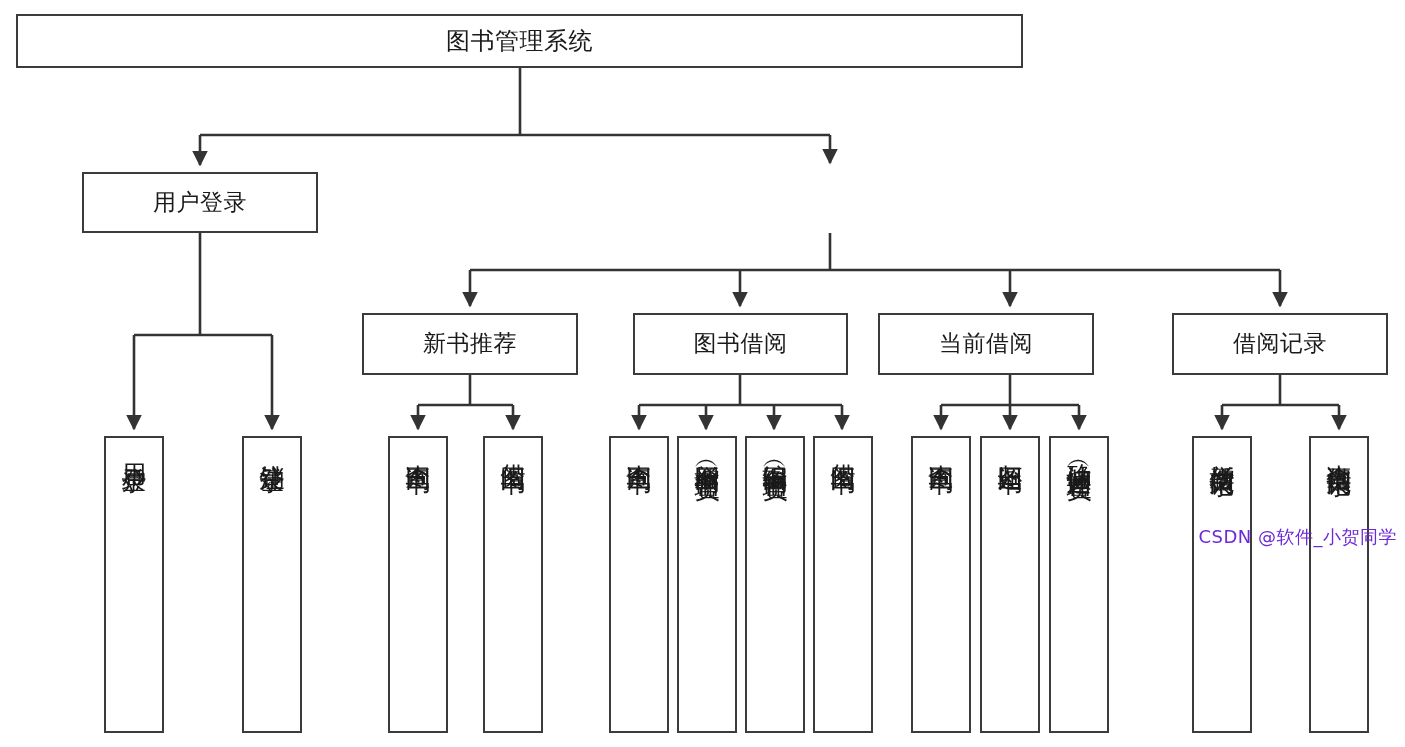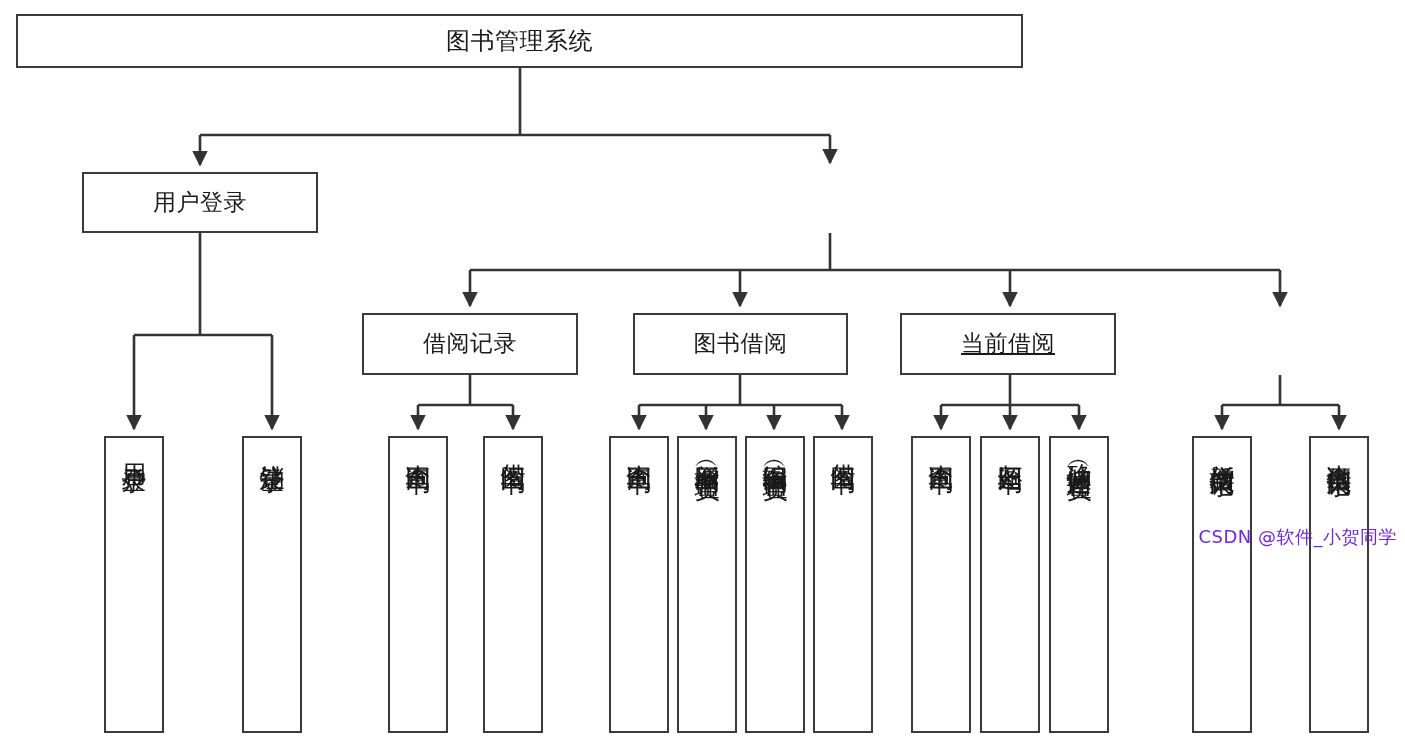--- a/index.html
+++ b/index.html
@@ -133,31 +133,34 @@
   <div class="node root horiz" style="left:16px; top:14px; width:1007px; height:54px;">
     <span class="node-label">图书管理系统</span>
   </div>
 
   <div class="node horiz" style="left:82px; top:172px; width:236px; height:61px;">
     <span class="node-label">用户登录</span>
   </div>
 
 
   <div class="node horiz" style="left:362px; top:313px; width:216px; height:62px;">
-    <span class="node-label">借阅记录</span>
+    <span class="node-label">新书推荐</span>
   </div>
 
   <div class="node horiz" style="left:633px; top:313px; width:215px; height:62px;">
     <span class="node-label">图书借阅</span>
   </div>
 
-  <div class="node horiz" style="left:900px; top:313px; width:216px; height:62px;text-decoration:underline;">
+  <div class="node horiz" style="left:878px; top:313px; width:216px; height:62px;">
     <span class="node-label">当前借阅</span>
   </div>
 
+  <div class="node horiz" style="left:1172px; top:313px; width:216px; height:62px;">
+    <span class="node-label">借阅记录</span>
+  </div>
 
   <div class="node vert" style="left:104px; top:436px; width:60px; height:297px;">
     <span class="node-label">用户登录</span>
   </div>
 
   <div class="node vert" style="left:242px; top:436px; width:60px; height:297px;">
     <span class="node-label">注销登录</span>
   </div>
 
   <div class="node vert" style="left:388px; top:436px; width:60px; height:297px;">

